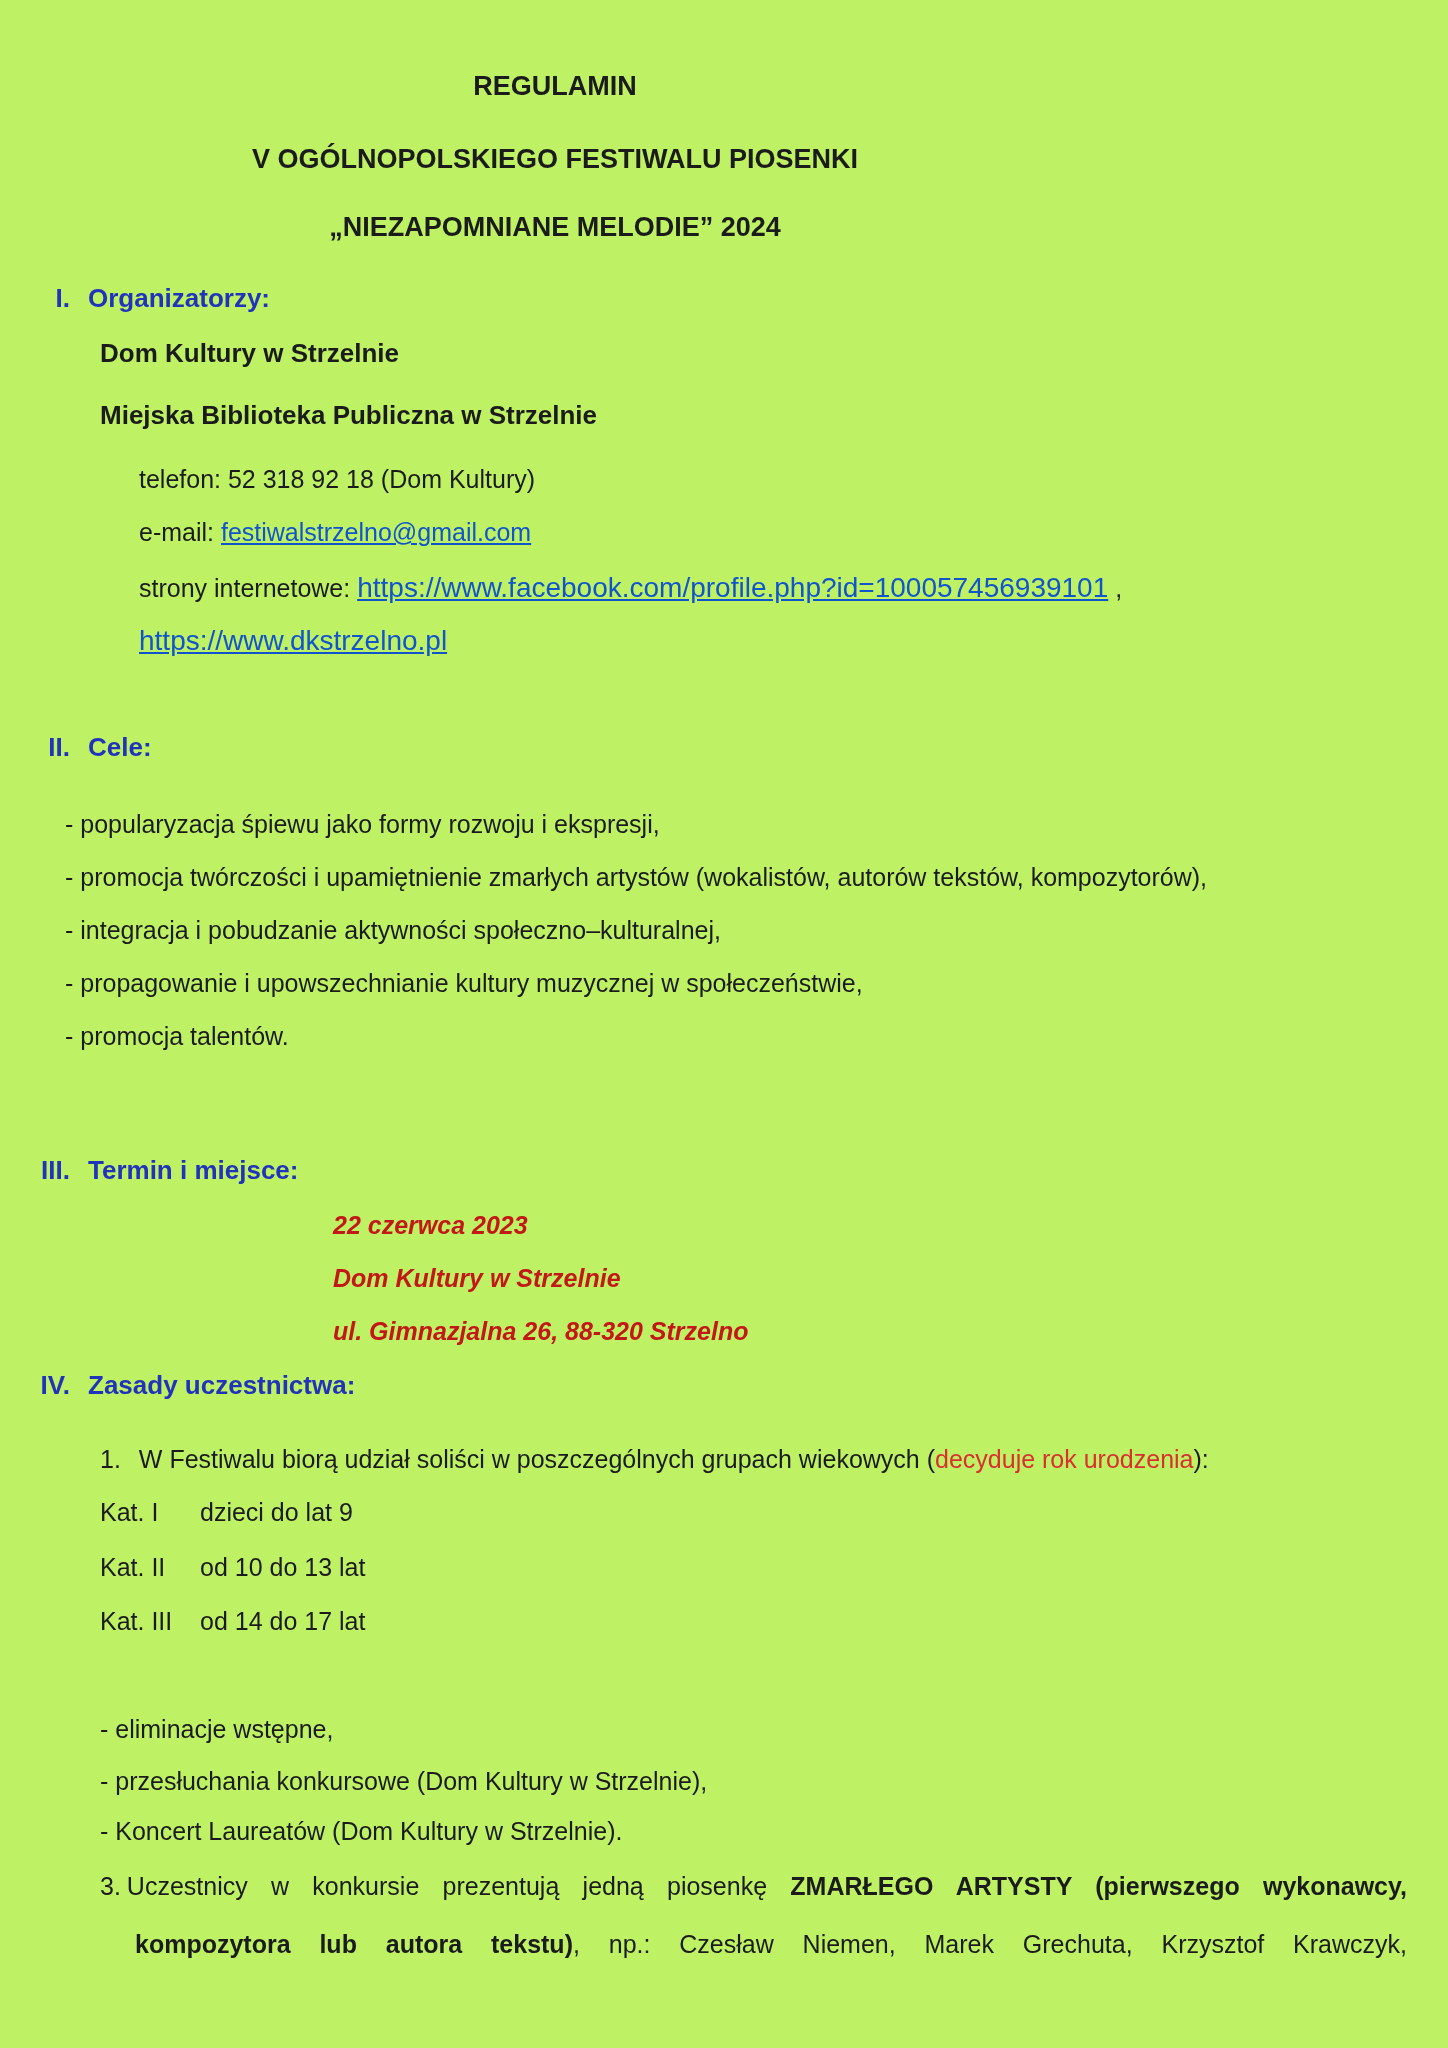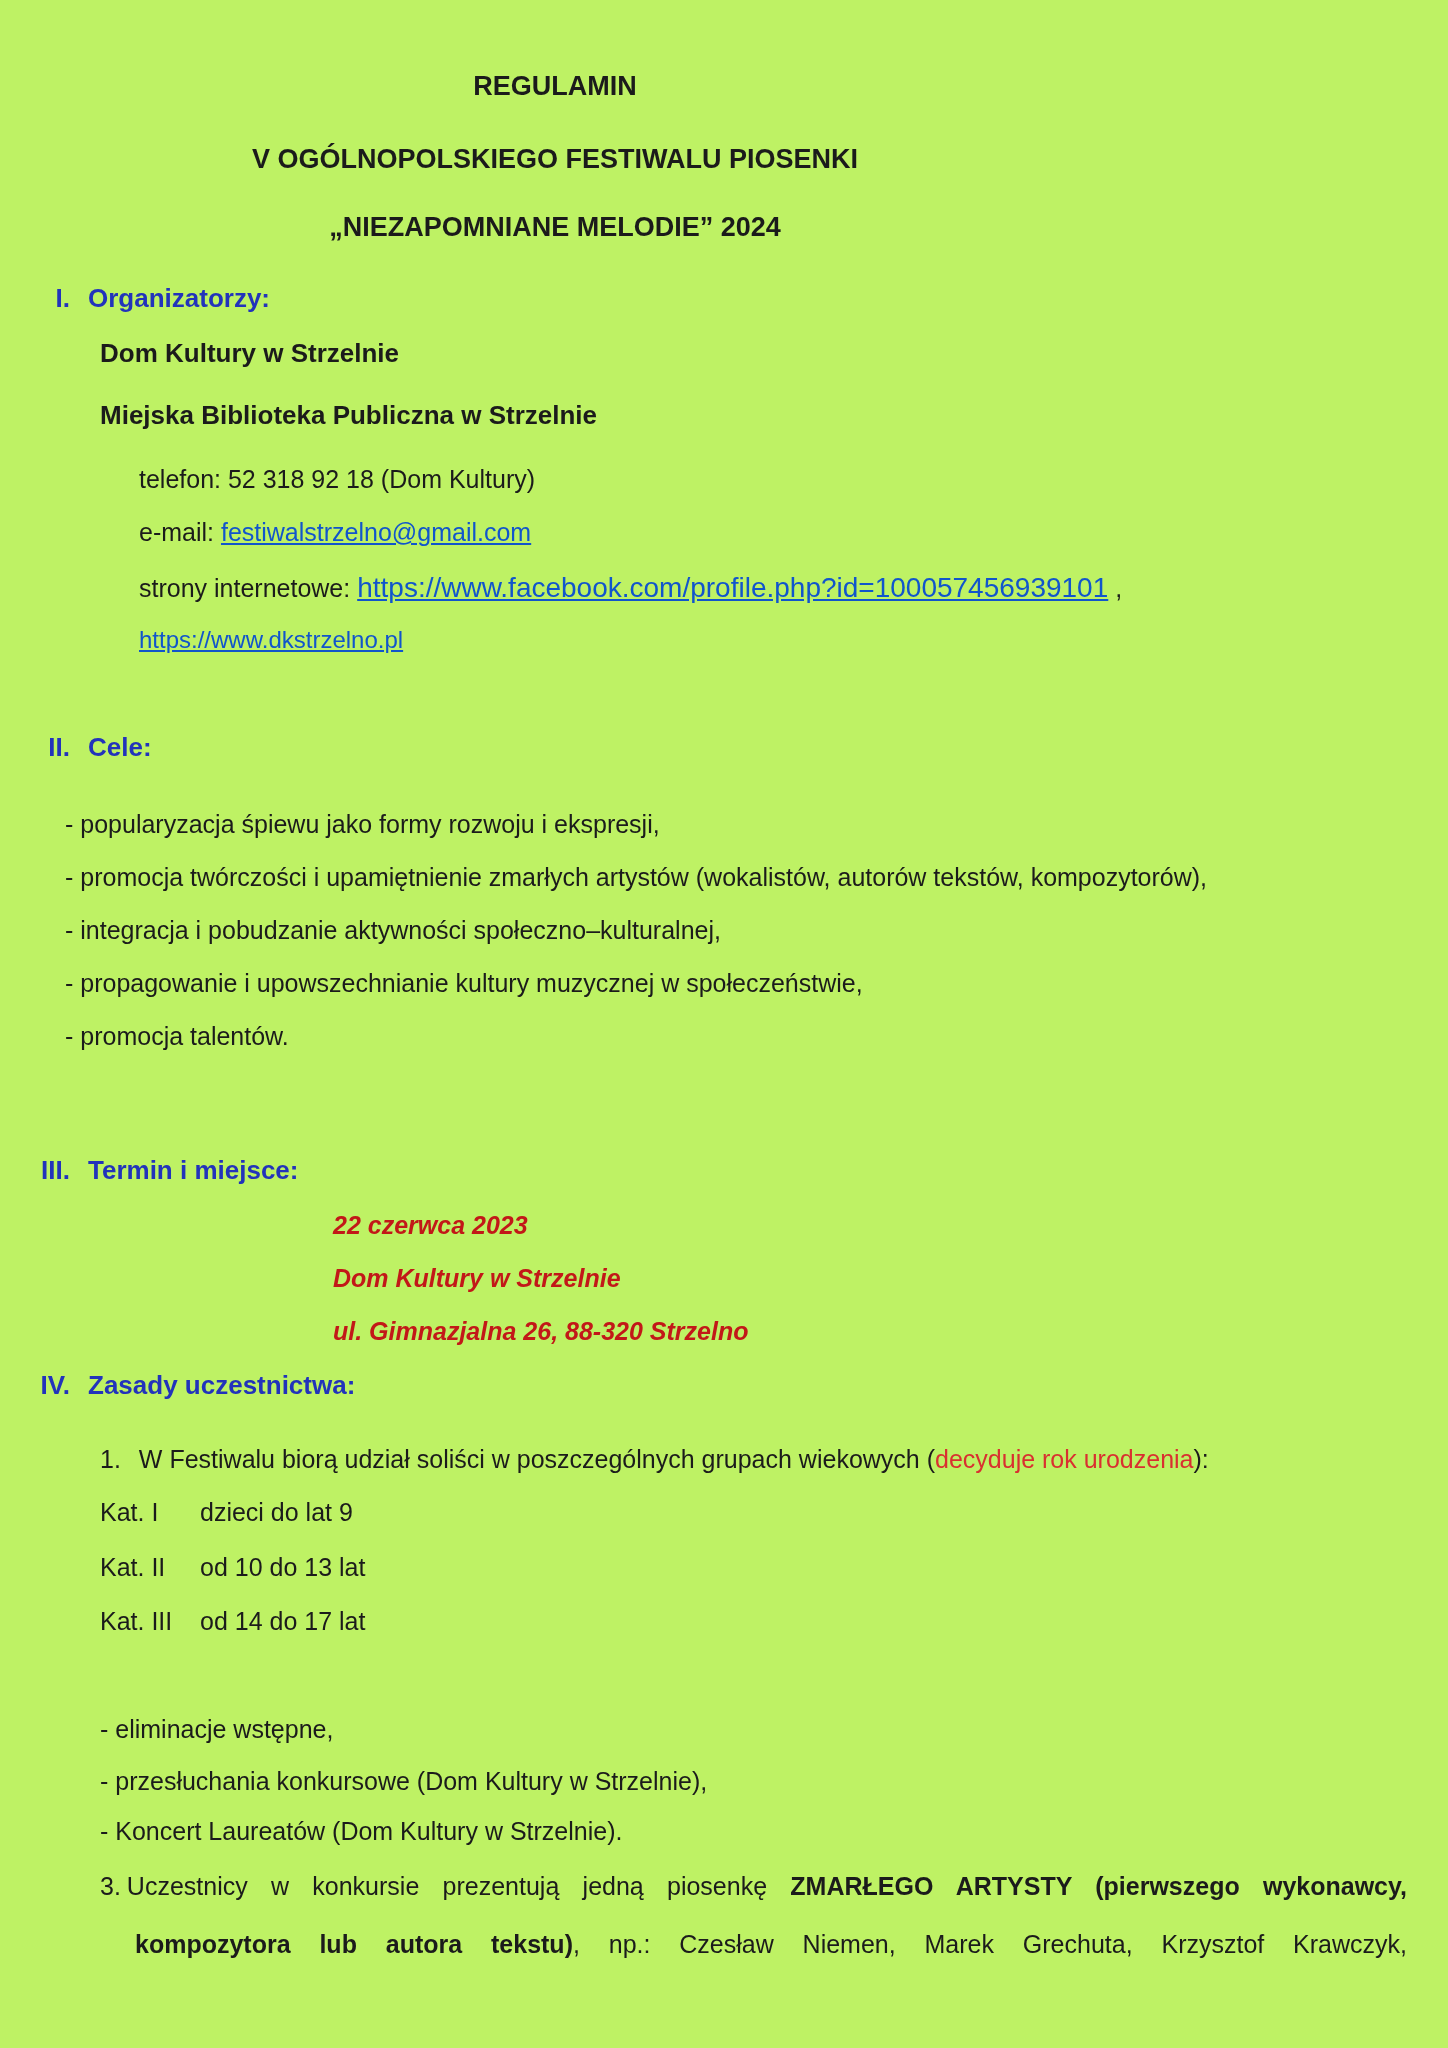--- a/index.html
+++ b/index.html
@@ -25,21 +25,21 @@
     left:0; display:flex; align-items:baseline;
     color:#2233bb; font-weight:bold; font-size:26px;
   }
   .heading-row .numeral { width:70px; text-align:right; margin-right:18px; }
   .org-name { left:100px; font-weight:bold; font-size:26px; }
   .body-line { left:100px;margin-left:39px; }
   .link {
     color:#1155cc; text-decoration:underline; cursor:pointer;
   }
   .fb-link { font-size:28px; }
-  .dk-link { font-size:24px; }
+  .dk-link { font-size:28px; }
   .goal-list { left:65px; line-height:53px; white-space:nowrap; }
   .red-block {
     left:333px; line-height:53px;
     color:#c21818; font-weight:bold; font-style:italic;
   }
   .num-item { left:100px; white-space:nowrap; }
   .num-item .num { display:inline-block; margin-right:18px; }
   .red-inline { color:#d93030;text-align:right; }
   .kat-row { left:100px; }
   .kat-row .kat-label { display:inline-block; width:100px; }

